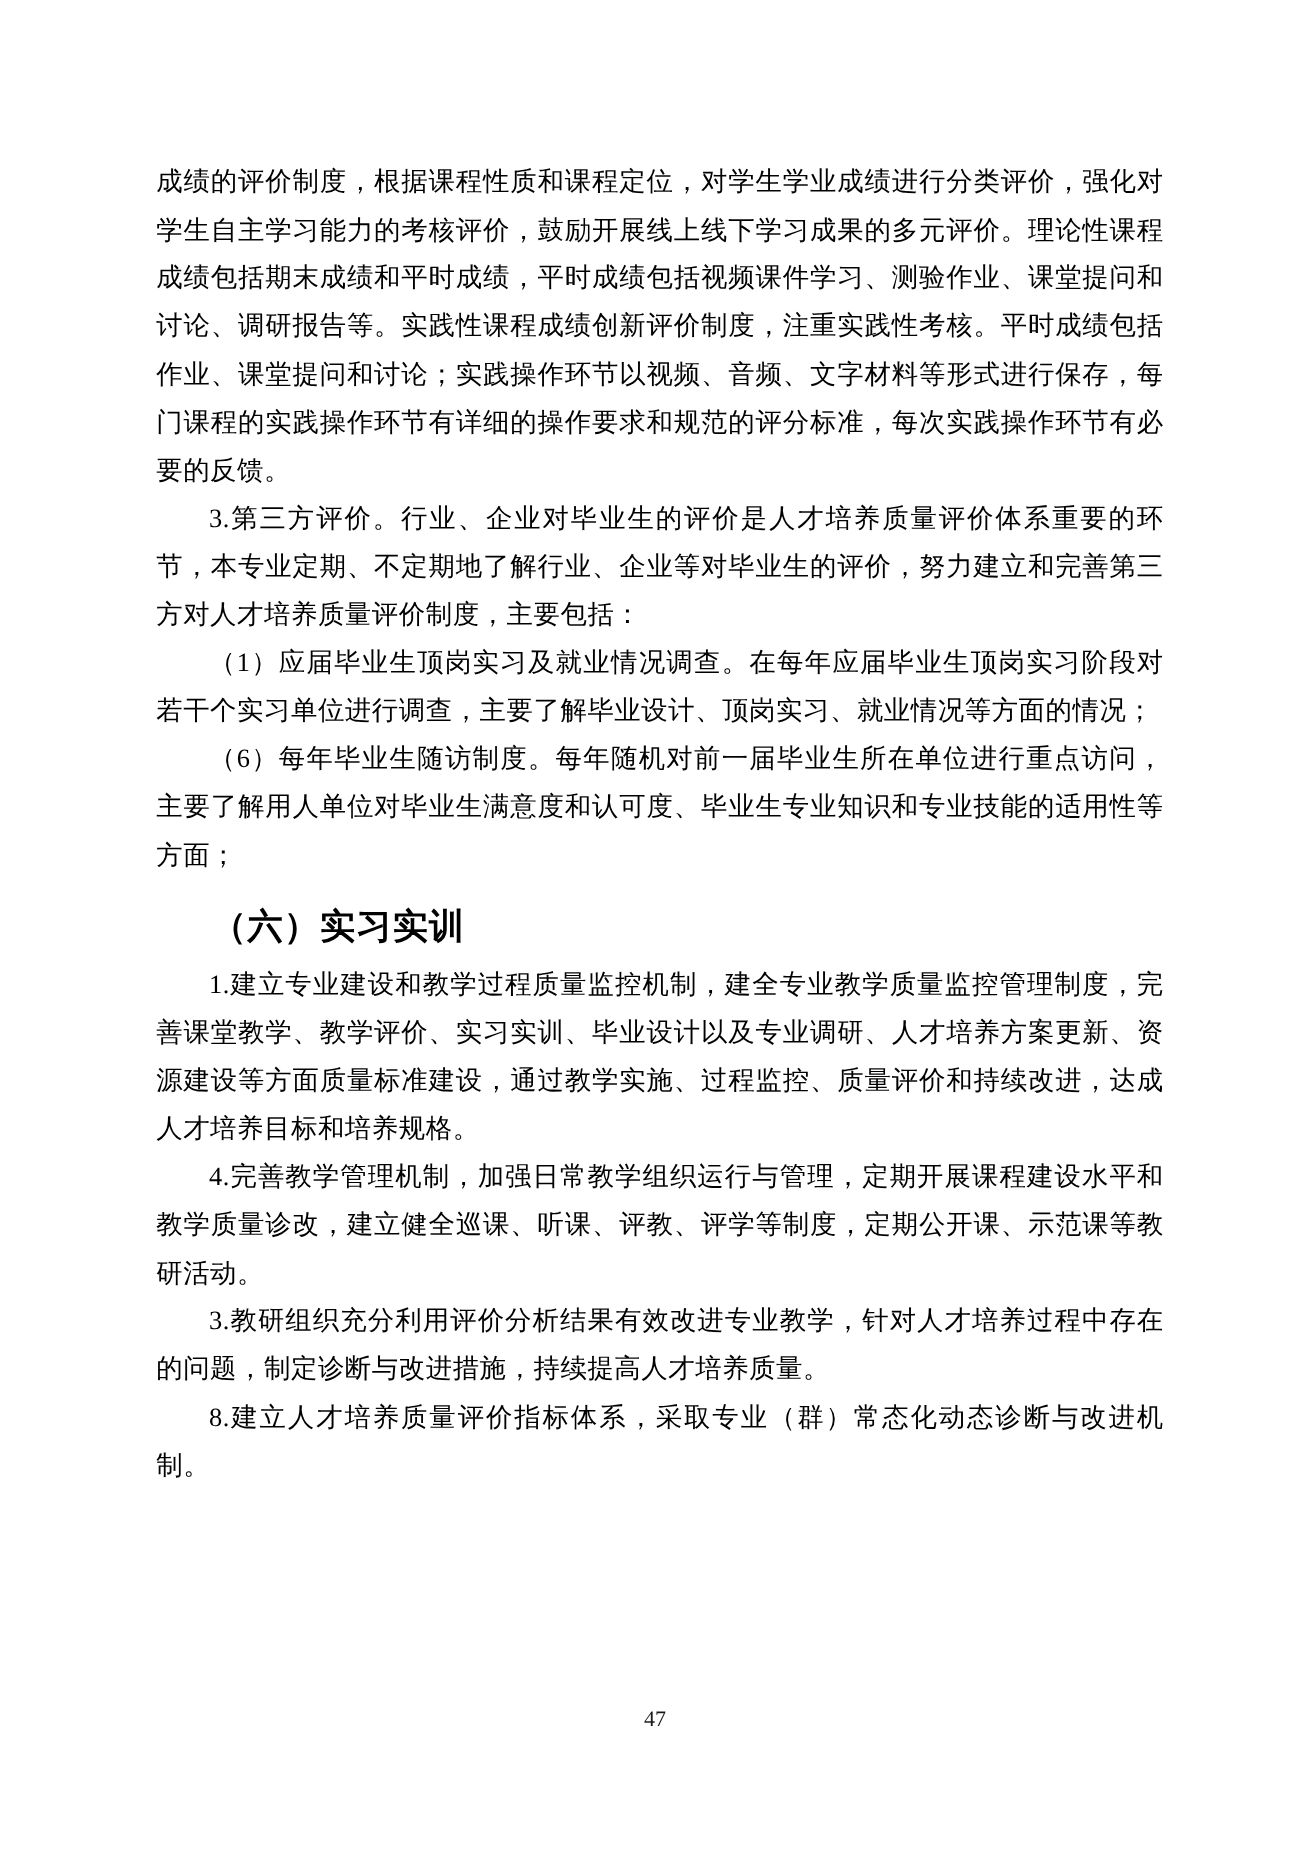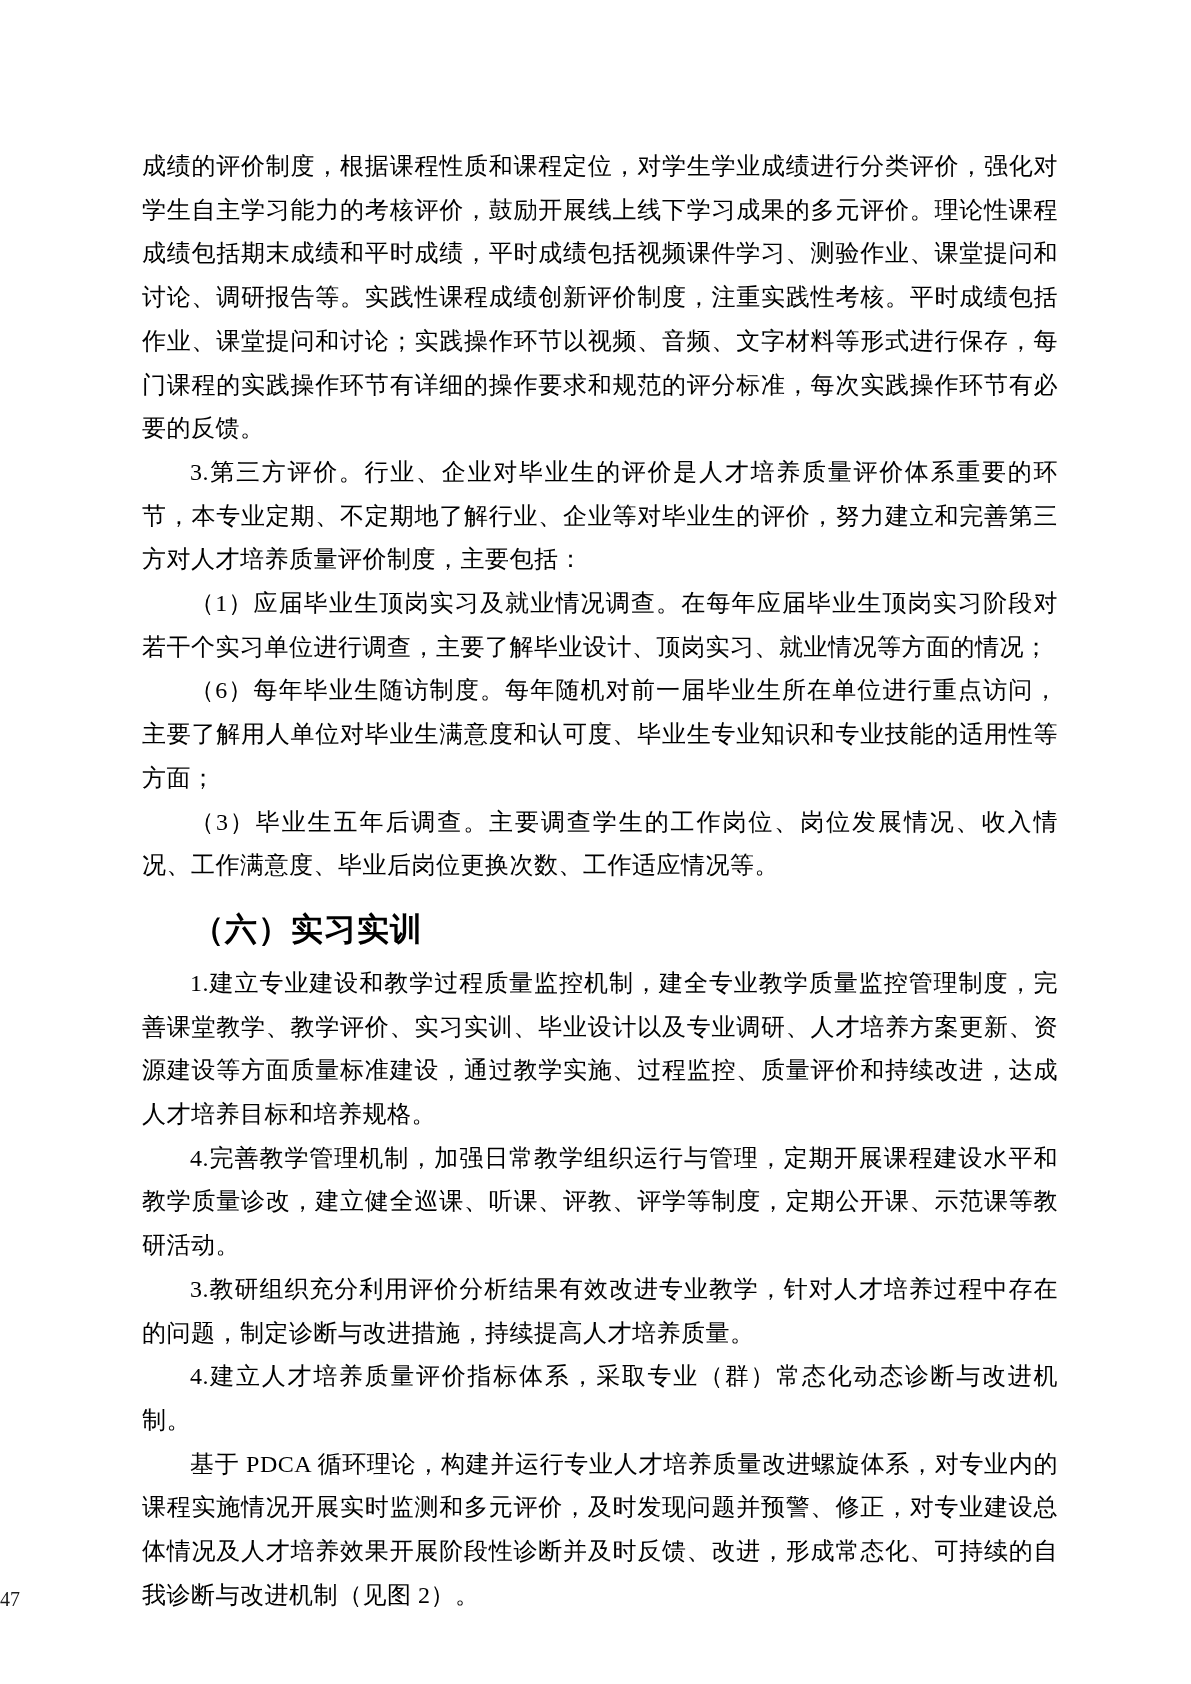--- a/index.html
+++ b/index.html
@@ -44,41 +44,40 @@
   h2.section-heading {
     margin: 8px 0 0 0;
     padding-left: 50px;
     font-size: 32px;
     font-weight: bold;
     line-height: 66px;
     letter-spacing: 1px;
   }
   .page-number {
     position: absolute;
-    top: 1588px;
+    top: 1552px;
     left: 0;
     width: 100%;
+    text-align: center;
     font-size: 20px;
     color: #1a1a1a;
   }
 </style>
 </head>
 <body>
 
 <div class="page">
   <div class="text-area">
     <p class="body-par no-indent">成绩的评价制度，根据课程性质和课程定位，对学生学业成绩进行分类评价，强化对学生自主学习能力的考核评价，鼓励开展线上线下学习成果的多元评价。理论性课程成绩包括期末成绩和平时成绩，平时成绩包括视频课件学习、测验作业、课堂提问和讨论、调研报告等。实践性课程成绩创新评价制度，注重实践性考核。平时成绩包括作业、课堂提问和讨论；实践操作环节以视频、音频、文字材料等形式进行保存，每门课程的实践操作环节有详细的操作要求和规范的评分标准，每次实践操作环节有必要的反馈。</p>
     <p class="body-par">3.第三方评价。行业、企业对毕业生的评价是人才培养质量评价体系重要的环节，本专业定期、不定期地了解行业、企业等对毕业生的评价，努力建立和完善第三方对人才培养质量评价制度，主要包括：</p>
     <p class="body-par">（1）应届毕业生顶岗实习及就业情况调查。在每年应届毕业生顶岗实习阶段对若干个实习单位进行调查，主要了解毕业设计、顶岗实习、就业情况等方面的情况；</p>
     <p class="body-par">（6）每年毕业生随访制度。每年随机对前一届毕业生所在单位进行重点访问，主要了解用人单位对毕业生满意度和认可度、毕业生专业知识和专业技能的适用性等方面；</p>
-    <p class="body-par">（3）毕业生五年后调查。主要调查学生的工作岗位、岗位发展情况、收入情况、工作满意度、毕业后岗位更换次数、工作适应情况等。</p>
 
     <h2 class="section-heading">（六）实习实训</h2>
 
     <p class="body-par">1.建立专业建设和教学过程质量监控机制，建全专业教学质量监控管理制度，完善课堂教学、教学评价、实习实训、毕业设计以及专业调研、人才培养方案更新、资源建设等方面质量标准建设，通过教学实施、过程监控、质量评价和持续改进，达成人才培养目标和培养规格。</p>
     <p class="body-par">4.完善教学管理机制，加强日常教学组织运行与管理，定期开展课程建设水平和教学质量诊改，建立健全巡课、听课、评教、评学等制度，定期公开课、示范课等教研活动。</p>
     <p class="body-par">3.教研组织充分利用评价分析结果有效改进专业教学，针对人才培养过程中存在的问题，制定诊断与改进措施，持续提高人才培养质量。</p>
-    <p class="body-par">4.建立人才培养质量评价指标体系，采取专业（群）常态化动态诊断与改进机制。</p>
-    <p class="body-par">基于 PDCA 循环理论，构建并运行专业人才培养质量改进螺旋体系，对专业内的课程实施情况开展实时监测和多元评价，及时发现问题并预警、修正，对专业建设总体情况及人才培养效果开展阶段性诊断并及时反馈、改进，形成常态化、可持续的自我诊断与改进机制（见图 2）。</p>
+    <p class="body-par">8.建立人才培养质量评价指标体系，采取专业（群）常态化动态诊断与改进机制。</p>
   </div>
 
   <div class="page-number">47</div>
 </div>
 
 </body></html>

